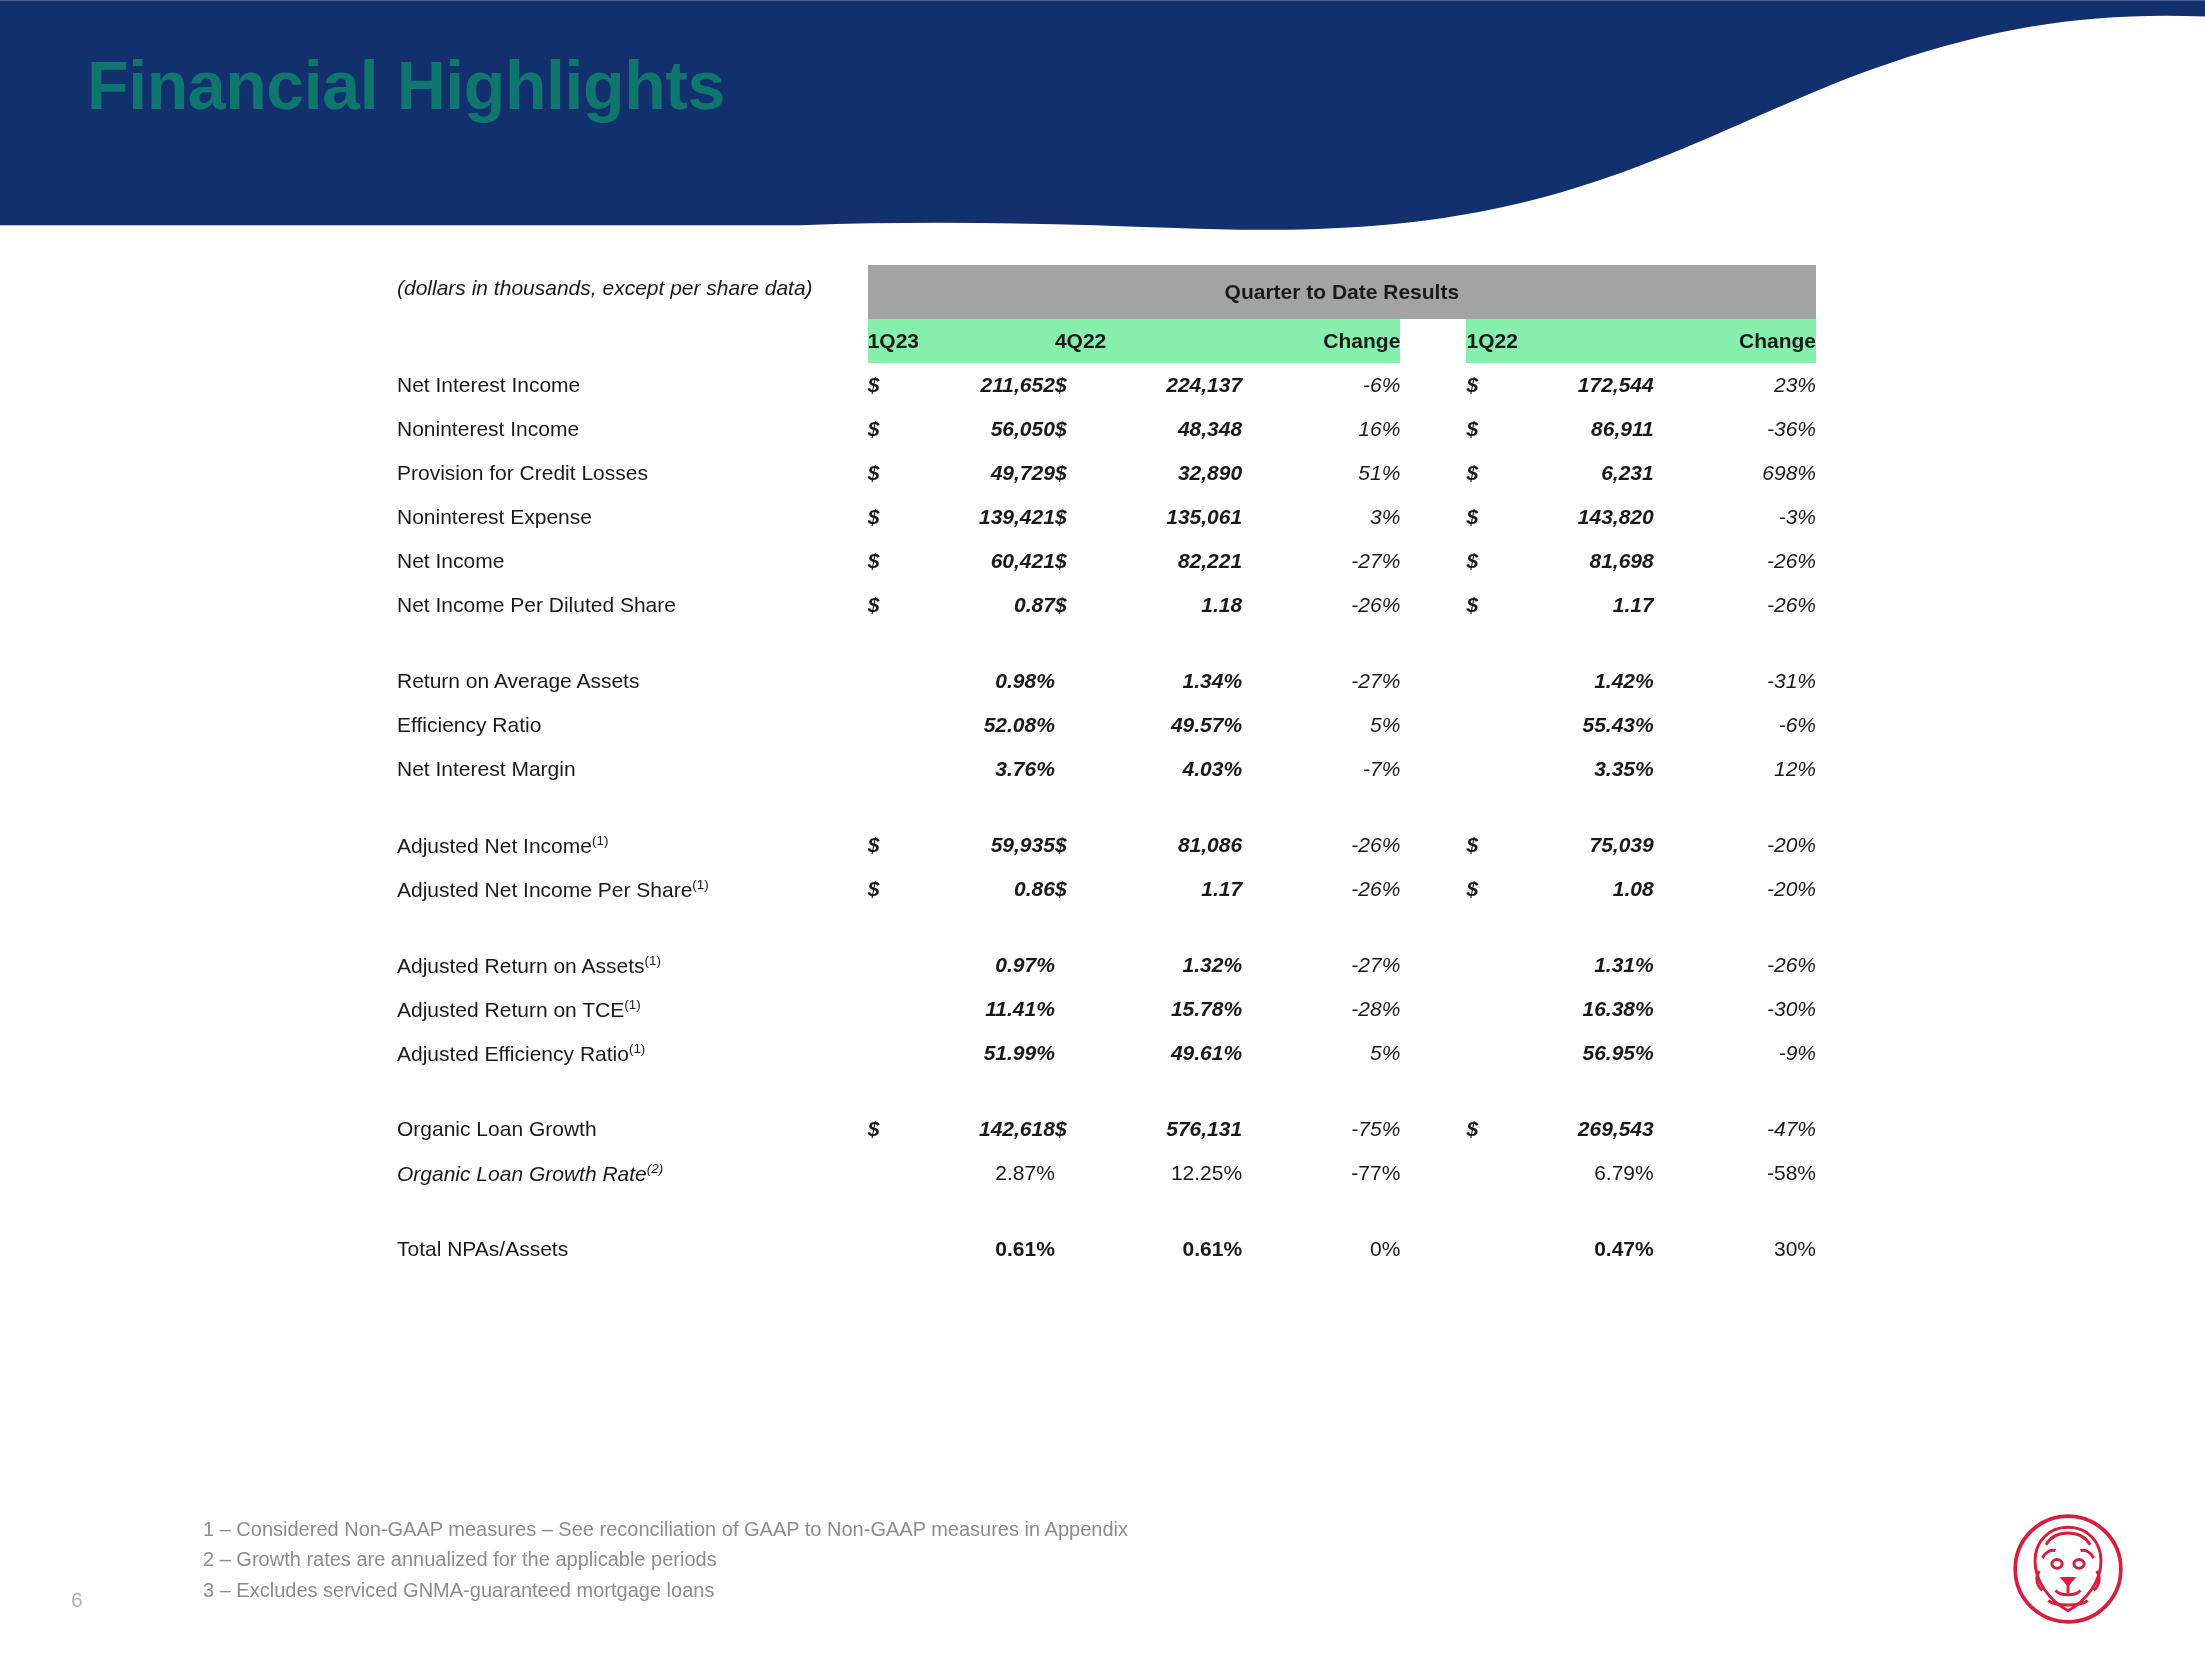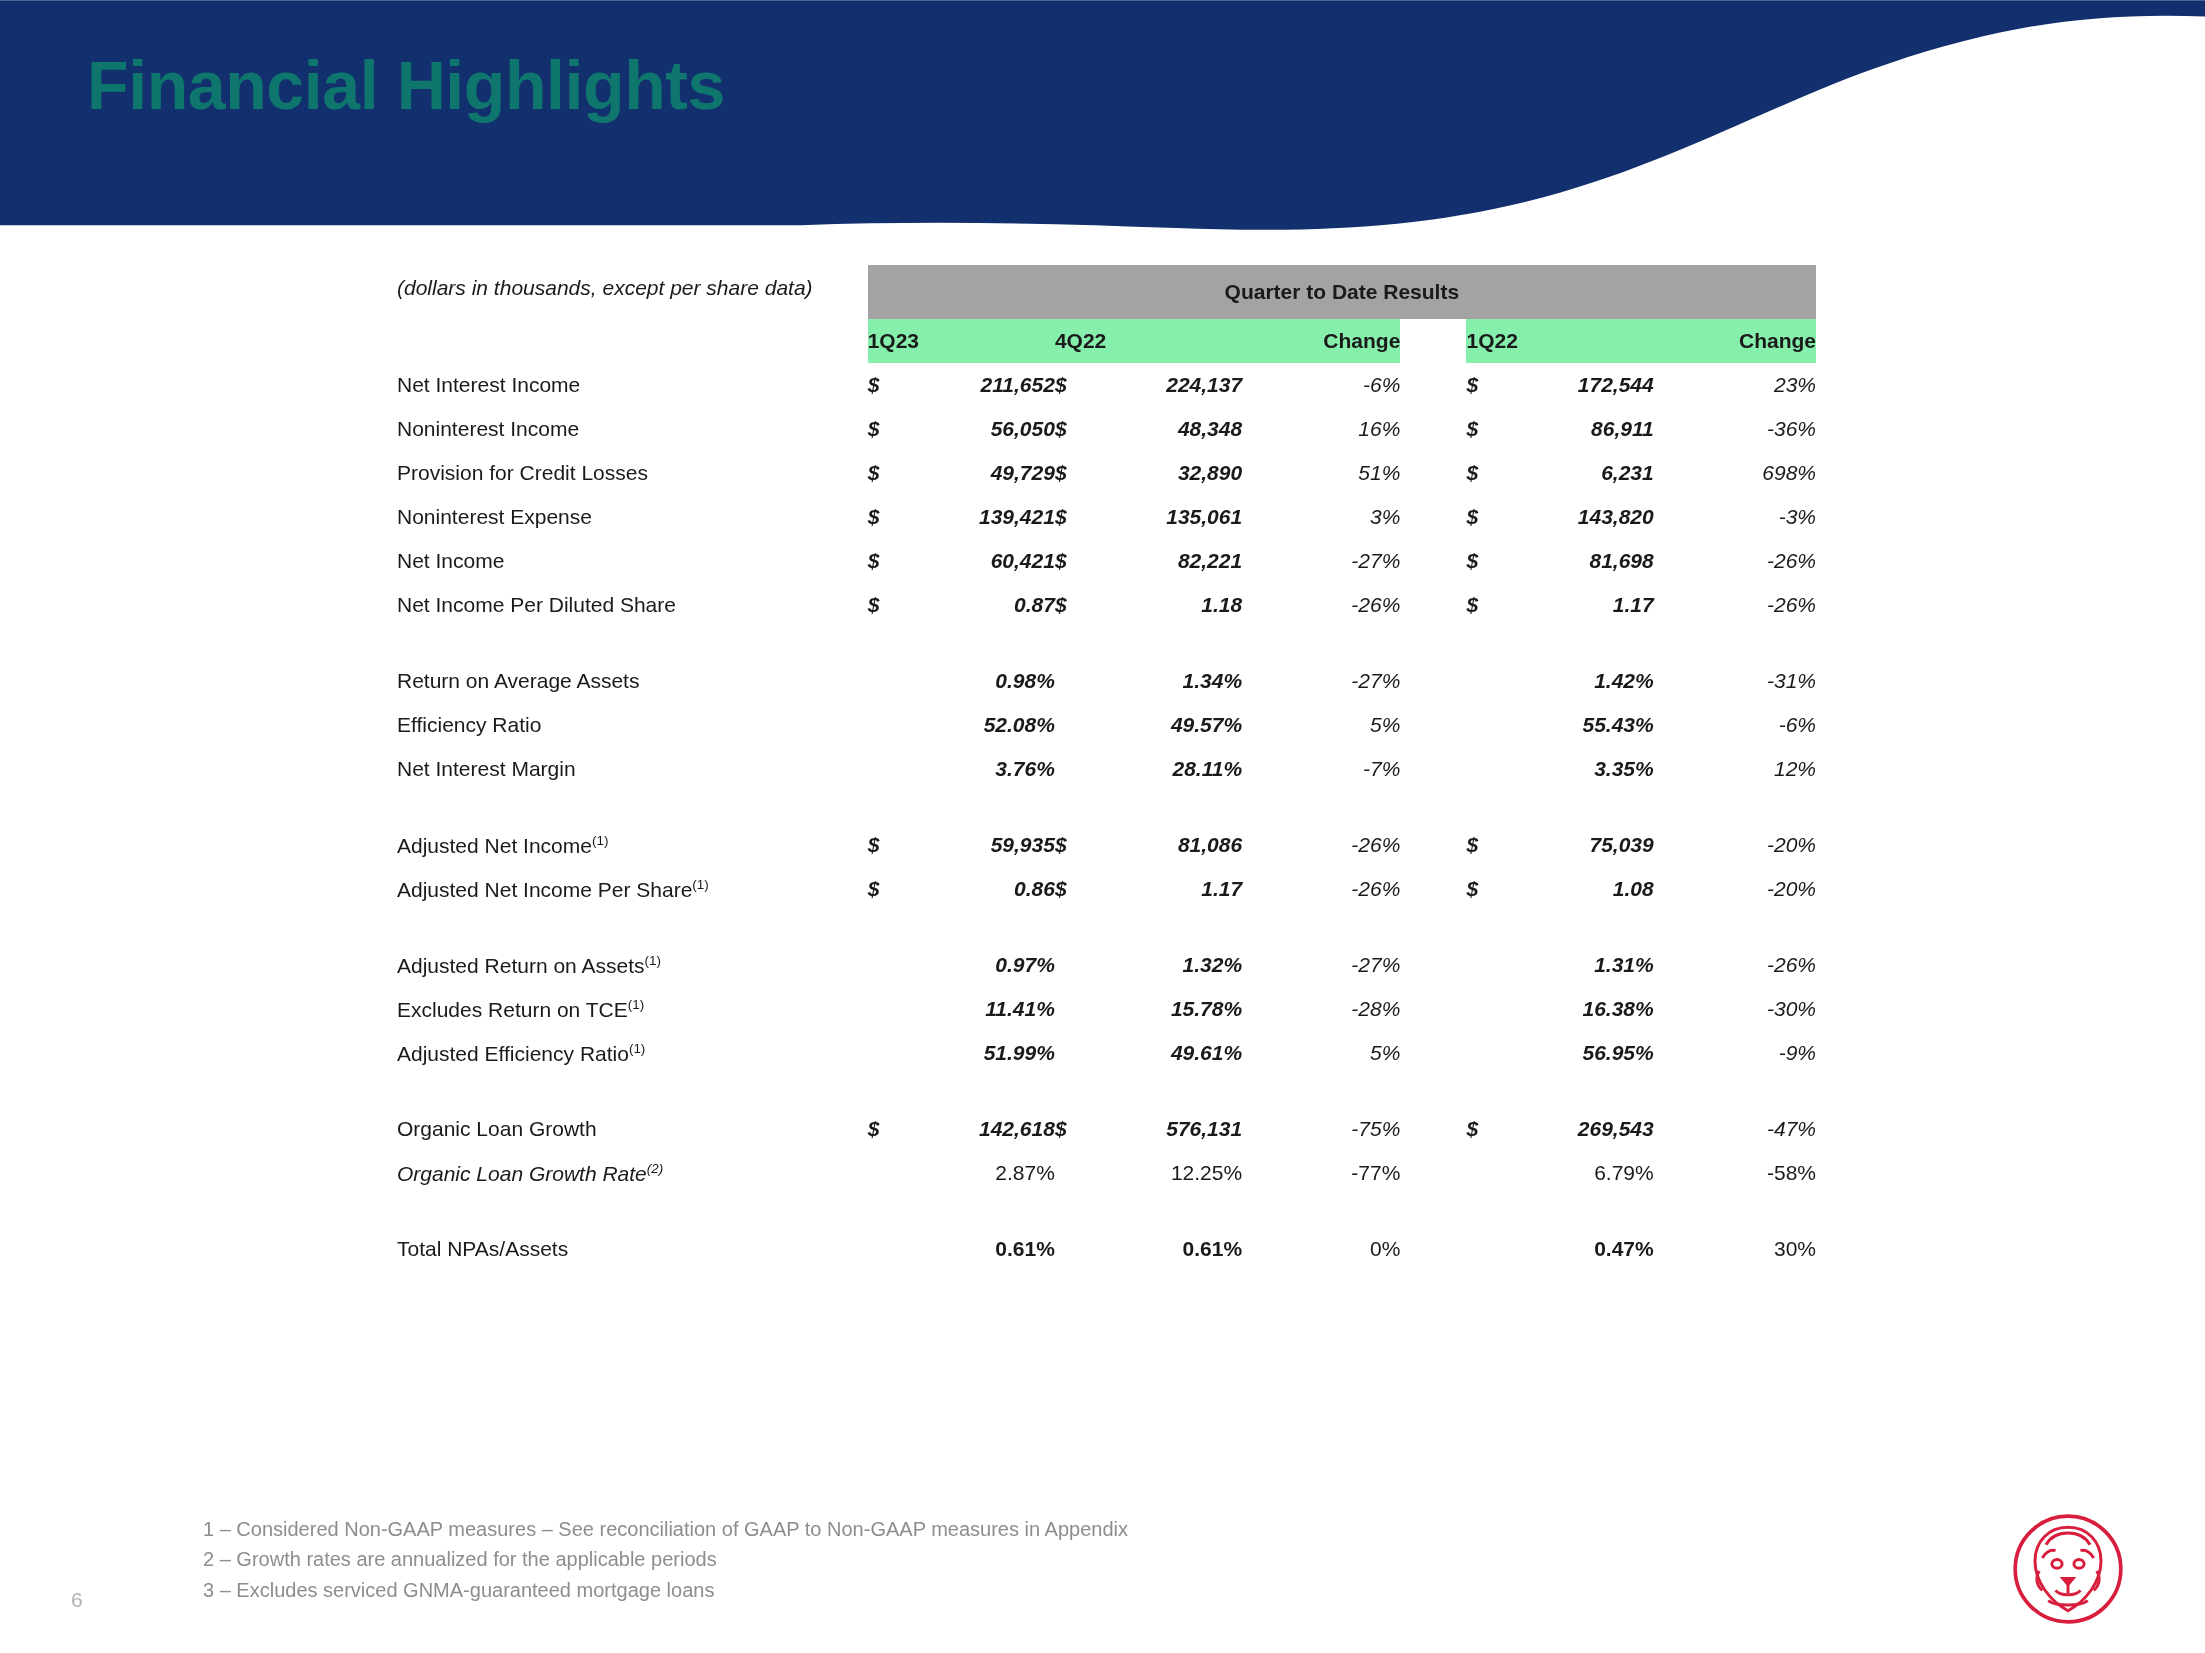--- a/index.html
+++ b/index.html
@@ -295,21 +295,21 @@
           <td></td>
           <td class="cur"></td>
           <td class="valp">55.43%</td>
           <td class="chg2">-6%</td>
         </tr>
       <tr>
           <td class="label">Net Interest Margin</td>
           <td class="cur"></td>
           <td class="valp">3.76%</td>
           <td class="cur"></td>
-          <td class="valp">28.11%</td>
+          <td class="valp">4.03%</td>
           <td class="chg">-7%</td>
           <td></td>
           <td class="cur"></td>
           <td class="valp">3.35%</td>
           <td class="chg2">12%</td>
         </tr>
 
       <tr class="spacer">
           <td colspan="10"></td>
         </tr>
@@ -349,21 +349,21 @@
           <td class="valp">0.97%</td>
           <td class="cur"></td>
           <td class="valp">1.32%</td>
           <td class="chg">-27%</td>
           <td></td>
           <td class="cur"></td>
           <td class="valp">1.31%</td>
           <td class="chg2">-26%</td>
         </tr>
       <tr>
-          <td class="label"><span>Excludes Return on TCE</span><sup>(1)</sup></td>
+          <td class="label"><span>Adjusted Return on TCE</span><sup>(1)</sup></td>
           <td class="cur"></td>
           <td class="valp">11.41%</td>
           <td class="cur"></td>
           <td class="valp">15.78%</td>
           <td class="chg">-28%</td>
           <td></td>
           <td class="cur"></td>
           <td class="valp">16.38%</td>
           <td class="chg2">-30%</td>
         </tr>

